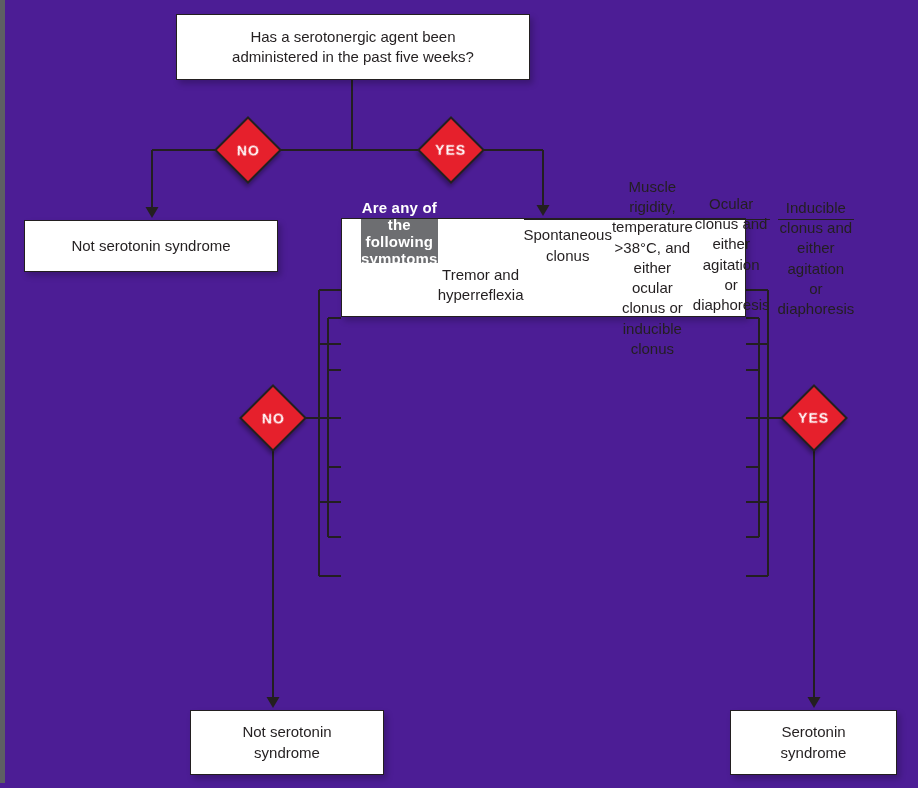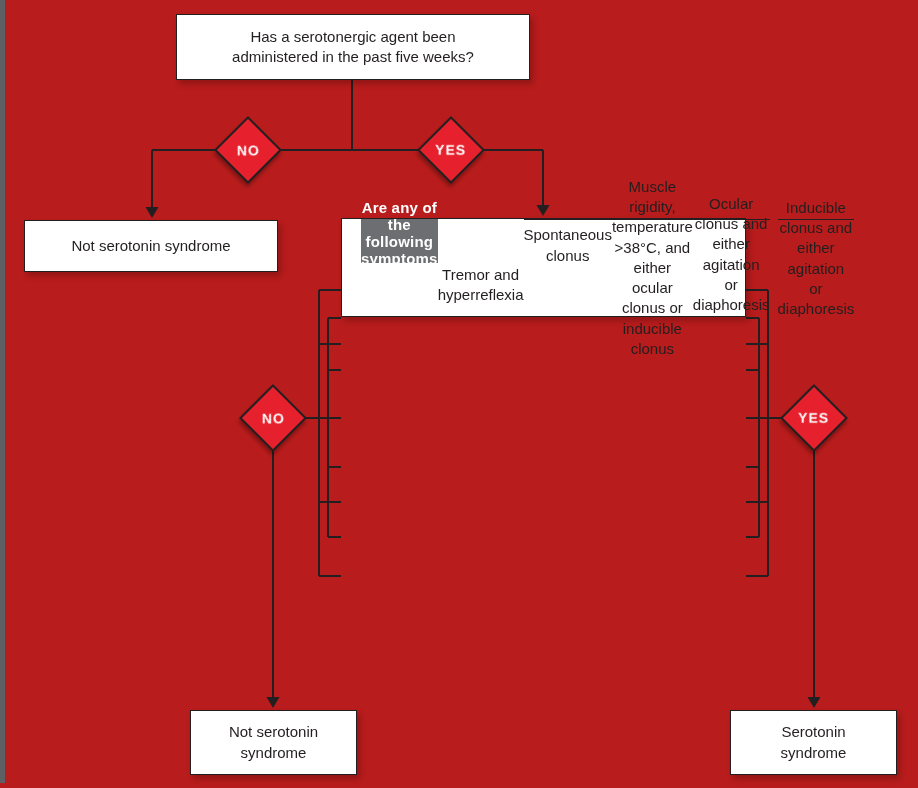--- a/index.html
+++ b/index.html
@@ -1,19 +1,19 @@
 <!DOCTYPE html>
 <html><head>
 <meta charset="utf-8">
 <style>
   html,body{margin:0;padding:0;background:#e9e9e9;}
   .canvas{
     position:relative;
     width:918px;height:788px;
-    background:#b91c1c;
+    background:#4c1d95;
     font-family:"Liberation Sans","DejaVu Sans",sans-serif;
     color:#231f20;
     overflow:hidden;
   }
   .edge-bar{
     position:absolute;left:0;top:0;width:5px;height:783px;
     background:#5d5f63;
   }
   svg.connectors{position:absolute;left:0;top:0;z-index:1;}
   .box{
@@ -141,18 +141,18 @@
 or diaphoresis</div>
   </div>
 
   <div class="diamond" style="left:249px;top:394px;">
     <span class="diamond-label">NO</span>
   </div>
   <div class="diamond" style="left:790px;top:394px;">
     <span class="diamond-label">YES</span>
   </div>
 
-  <div class="box multiline" style="left:190px;top:710px;width:167px;height:65px;">Not serotonin
+  <div class="box multiline" style="left:190px;top:710px;width:194px;height:65px;">Not serotonin
 syndrome</div>
   <div class="box multiline" style="left:730px;top:710px;width:167px;height:65px;">Serotonin
 syndrome</div>
 
 </div>
 
 </body></html>

